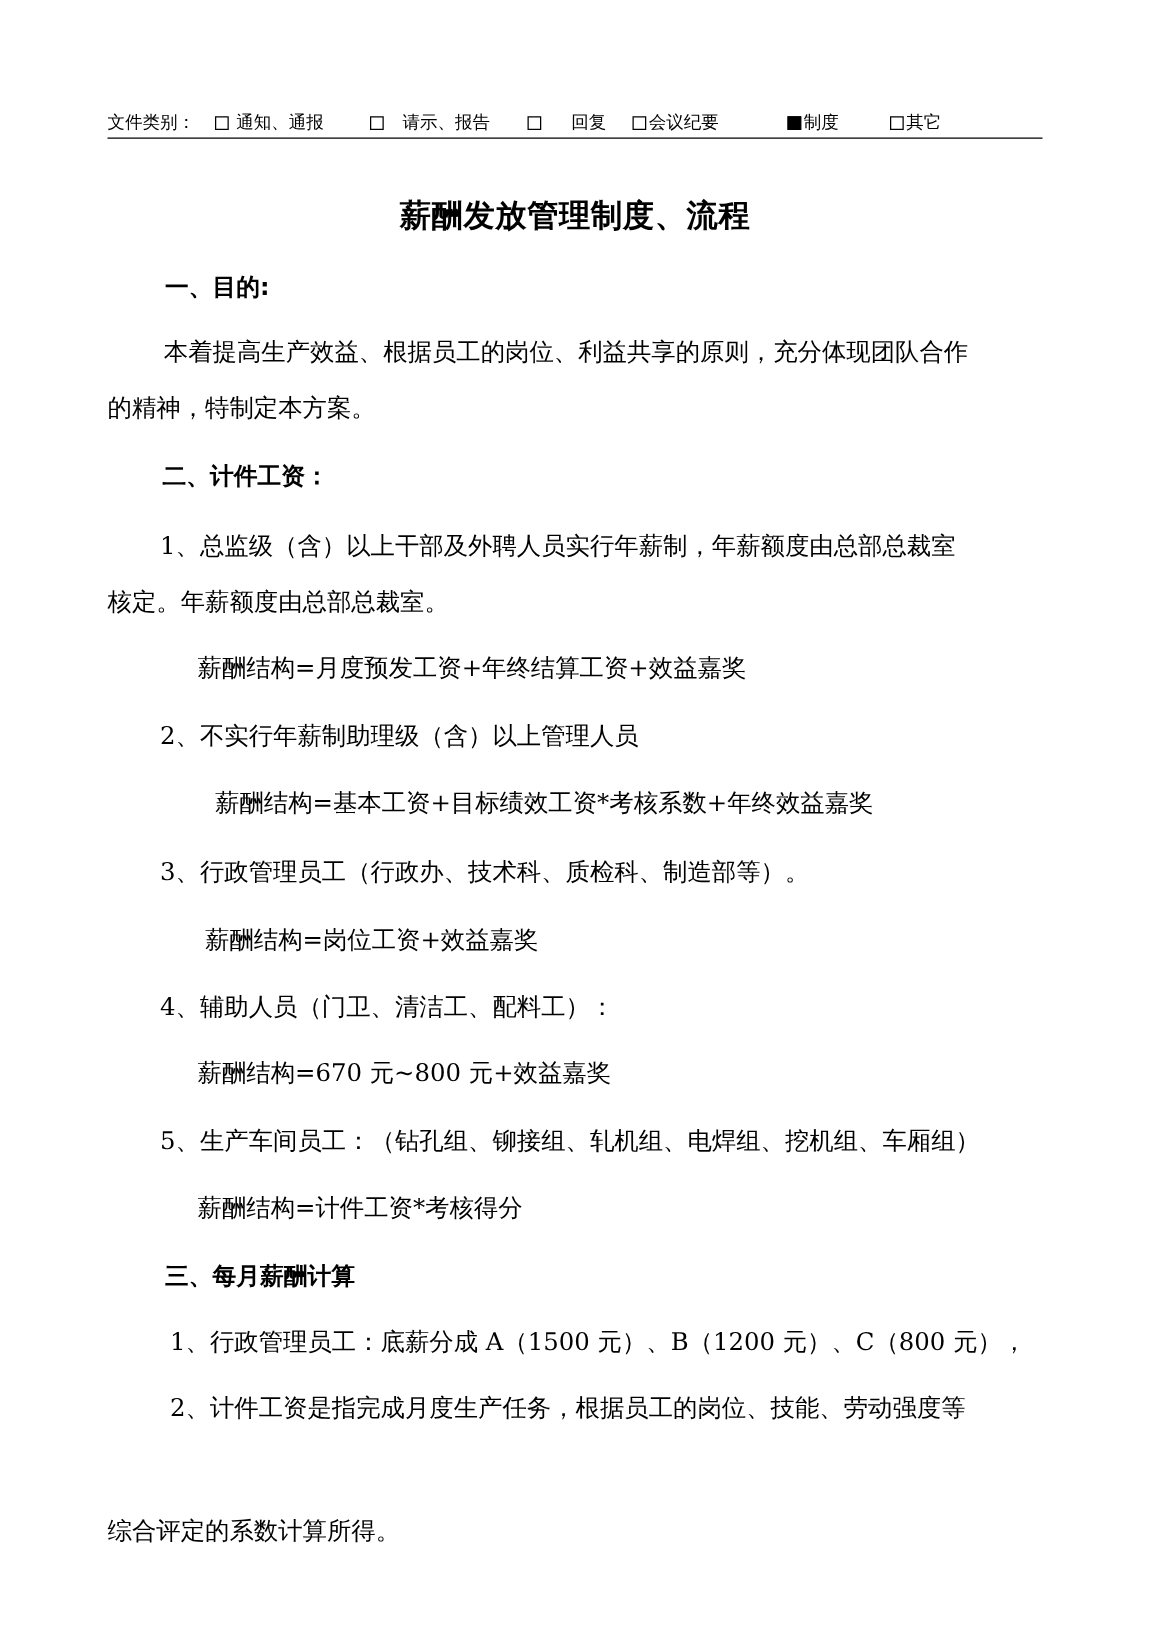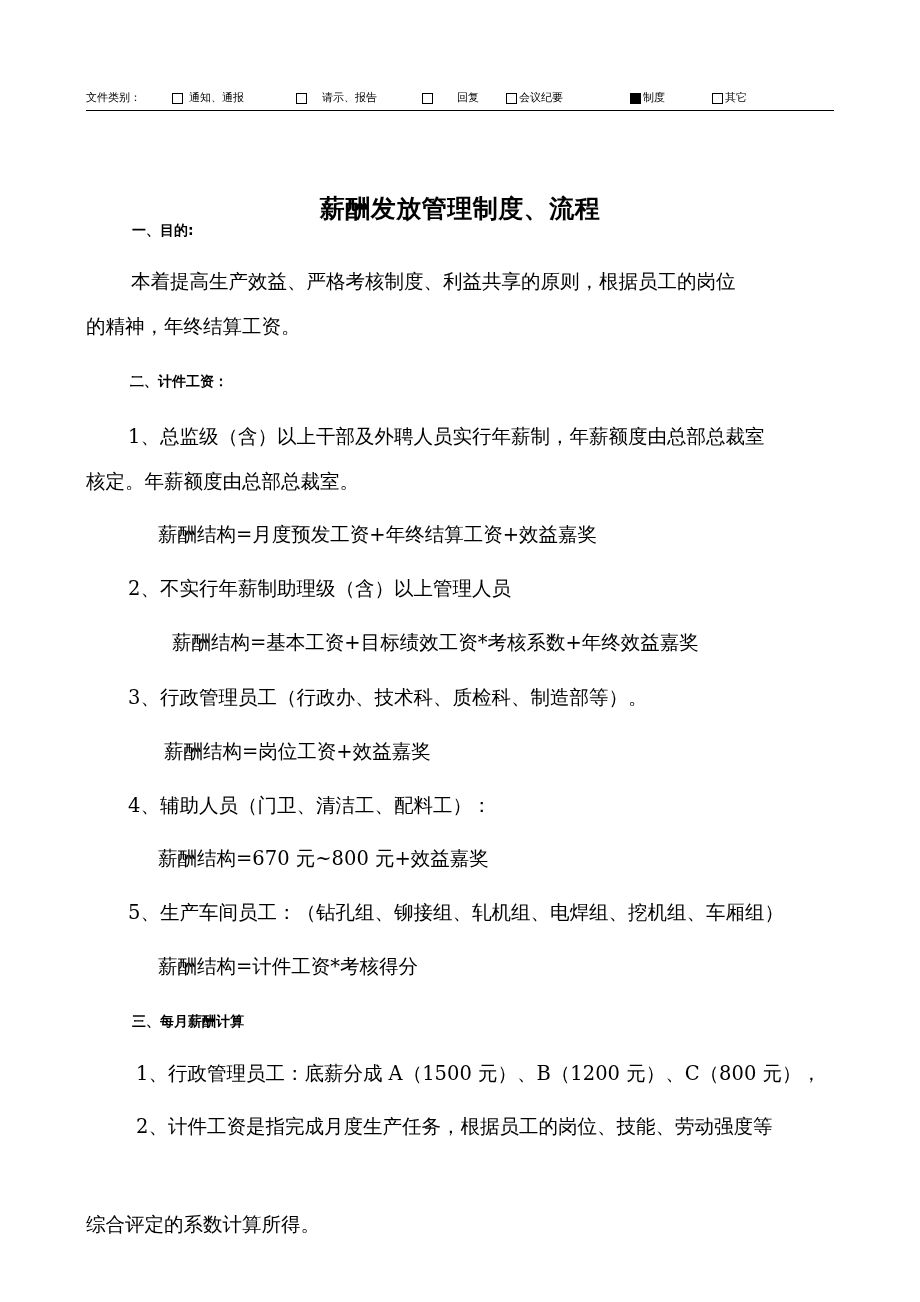--- a/index.html
+++ b/index.html
@@ -1,30 +1,30 @@
 <!DOCTYPE html>
 <html><head>
 <meta charset="utf-8">
 <style>
   html, body { margin: 0; padding: 0; background: #ffffff; }
   body { width: 920px; height: 1302px; position: relative; overflow: hidden;
          font-family: "DejaVu Serif", "Liberation Serif", serif; color: #000; }
   .header { position: absolute; left: 86px; top: 88px; width: 748px; height: 22px;
-            font-size: 11px; line-height: 20px; white-space: nowrap; }
+            font-size: 14px; line-height: 20px; white-space: nowrap; }
   .header-rule { position: absolute; left: 86px; top: 110px; width: 748px; height: 0;
                  border-top: 1.5px solid #000; }
   .hdr-item { position: absolute; top: 0; display: inline-flex; align-items: center; }
   .box { display: inline-block; width: 11px; height: 11px; border: 1.3px solid #000;
          box-sizing: border-box; margin-right: 2px; }
   .box.checked { background: #000; }
   .title { position: absolute; left: 0; top: 155px; width: 920px; text-align: center;
            font-family: "DejaVu Sans", "Liberation Sans", sans-serif; font-weight: bold;
-           font-size: 25px; line-height: 36px; letter-spacing: 0.5px; margin-top: 36px; }
+           font-size: 25px; line-height: 36px; letter-spacing: 0.5px; }
   .line { position: absolute; font-size: 19.5px; line-height: 28px; white-space: nowrap; }
-  .heading { font-family: "DejaVu Sans", "Liberation Sans", sans-serif; font-weight: bold; font-size: 14px; }
+  .heading { font-family: "DejaVu Sans", "Liberation Sans", sans-serif; font-weight: bold; font-size: 19px; }
 </style>
 </head>
 <body>
 
 <div class="header">
   <span class="hdr-item" style="left:0">文件类别：</span>
   <span class="hdr-item" style="left:86px">
     <span class="box"></span>
     <span style="margin-left:4px">通知、通报</span>
   </span>
@@ -47,22 +47,22 @@
   <span class="hdr-item" style="left:626px">
     <span class="box"></span>
     <span>其它</span>
   </span>
 </div>
 <div class="header-rule"></div>
 
 <div class="title">薪酬发放管理制度、流程</div>
 
 <div class="line heading" style="left:132px; top:216px">一、目的:</div>
-<div class="line" style="left:131px; top:268px">本着提高生产效益、严格考核制度、利益共享的原则，根据员工的岗位</div>
-<div class="line" style="left:86px; top:313px">的精神，年终结算工资。</div>
+<div class="line" style="left:131px; top:268px">本着提高生产效益、根据员工的岗位、利益共享的原则，充分体现团队合作</div>
+<div class="line" style="left:86px; top:313px">的精神，特制定本方案。</div>
 
 <div class="line heading" style="left:130px; top:367px">二、计件工资：</div>
 <div class="line" style="left:128px; top:423px">1、总监级（含）以上干部及外聘人员实行年薪制，年薪额度由总部总裁室</div>
 <div class="line" style="left:86px; top:468px">核定。年薪额度由总部总裁室。</div>
 <div class="line" style="left:158px; top:521px">薪酬结构=月度预发工资+年终结算工资+效益嘉奖</div>
 <div class="line" style="left:128px; top:575px">2、不实行年薪制助理级（含）以上管理人员</div>
 <div class="line" style="left:172px; top:629px">薪酬结构=基本工资+目标绩效工资*考核系数+年终效益嘉奖</div>
 <div class="line" style="left:128px; top:684px">3、行政管理员工（行政办、技术科、质检科、制造部等）。</div>
 <div class="line" style="left:164px; top:738px">薪酬结构=岗位工资+效益嘉奖</div>
 <div class="line" style="left:128px; top:792px">4、辅助人员（门卫、清洁工、配料工）：</div>

